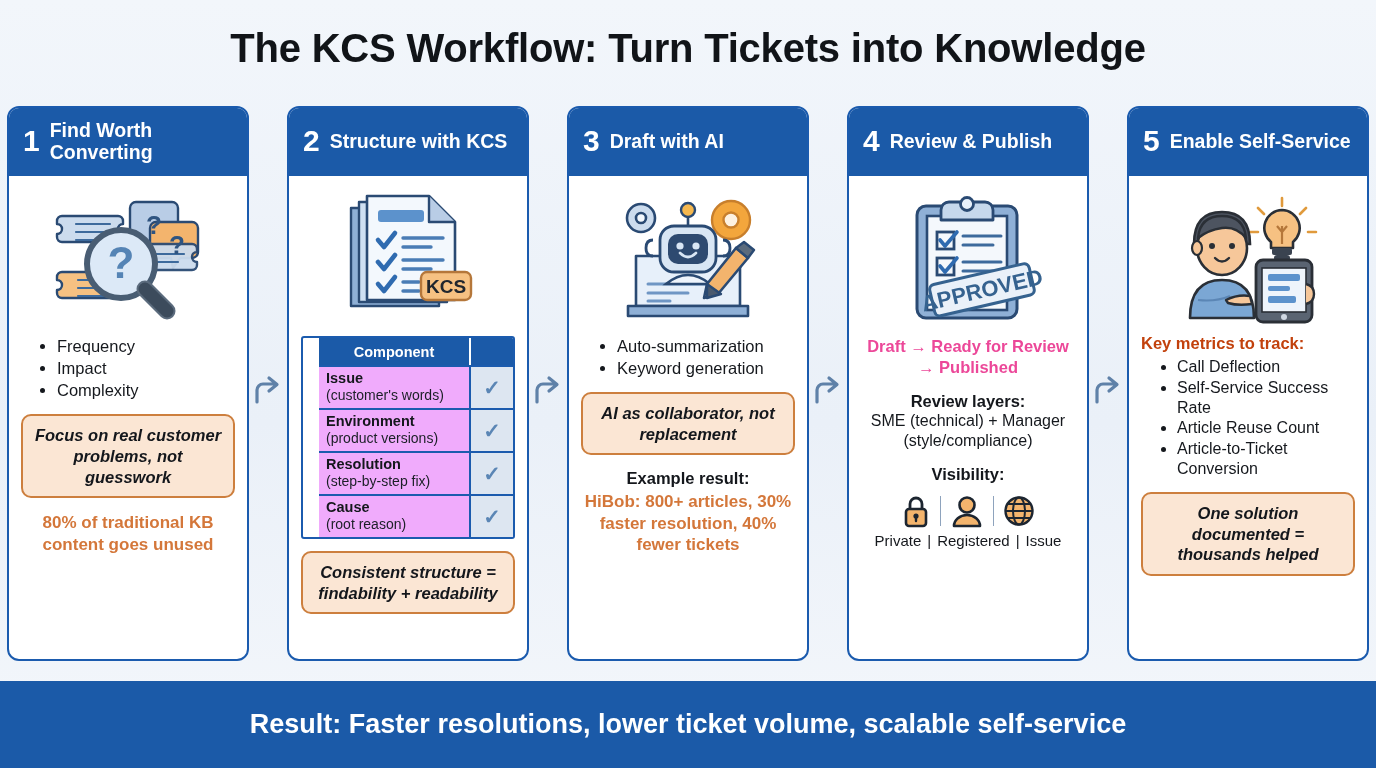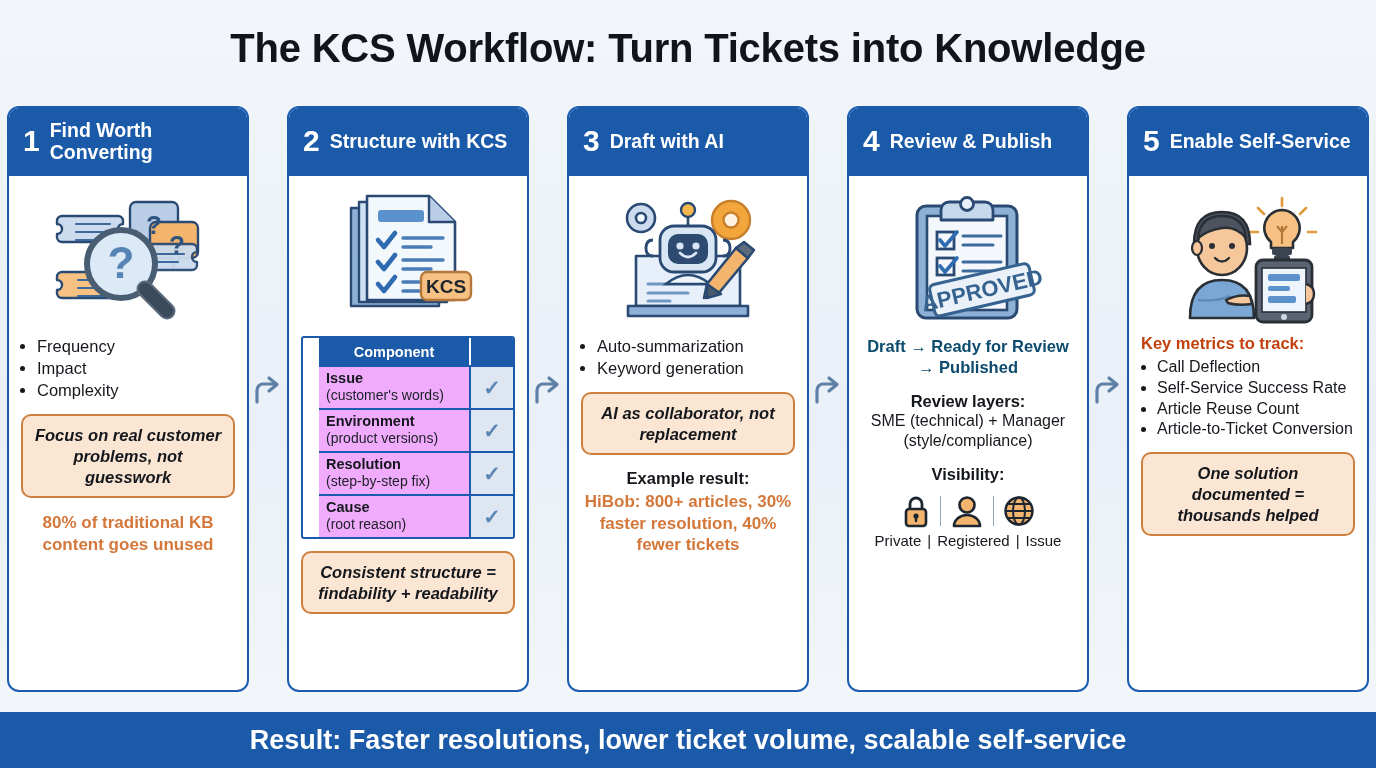--- a/index.html
+++ b/index.html
@@ -75,25 +75,25 @@
     display: flex; flex-direction: column;
     align-items: center;
   }
 
   
   .illus { width: 100%; height: 148px; display: flex; align-items: center; justify-content: center; flex: 0 0 auto; }
   .illus svg { display: block; }
 
   
   .bullets { align-self: stretch; padding-left: 16px; margin-top: 4px; }
-  .bullets li { font-size: 16.5px; color: #15181d; line-height: 1.28; margin-bottom: 1px; list-style: disc; margin-left: 0; }
+  .bullets li { font-size: 16.5px; color: #15181d; line-height: 1.28; margin-bottom: 1px; list-style: disc; margin-left: 20px; }
   .bullets.tight li { font-size: 16px; line-height: 1.24; }
 
   .lead {
-    font-size: 16.5px; font-weight: bold; color: #0c4a6e;
+    font-size: 16.5px; font-weight: bold; color: #ec4899;
     text-align: center; line-height: 1.26; margin-top: 4px;
   }
   .subhead {
     font-size: 16.5px; font-weight: bold; color: #14171c;
     text-align: center; margin-top: 14px;
   }
   .plain {
     font-size: 16px; color: #15181d; text-align: center; line-height: 1.25;
   }
   .section-title {
@@ -149,21 +149,21 @@
   
   .arrow {
     flex: 0 0 38px;
     display: flex; align-items: flex-start; justify-content: center;
     padding-top: 268px;
   }
 
   
   .footer {
     flex: 0 0 auto;
-    height: 56px;
+    height: 87px;
     background: #1b5aa8;
     display: flex; align-items: center; justify-content: center;
   }
   .footer span { color: #ffffff; font-size: 27px; font-weight: bold; }
 </style>
 </head>
 <body>
 
 <div id="root">
 

